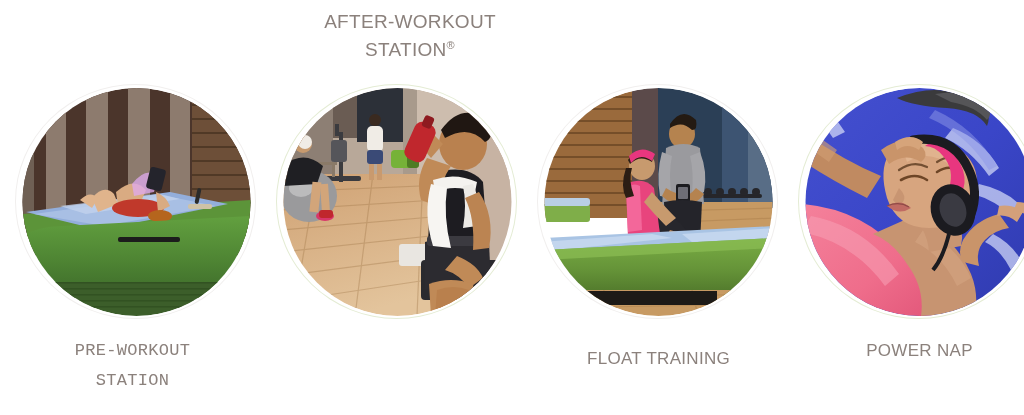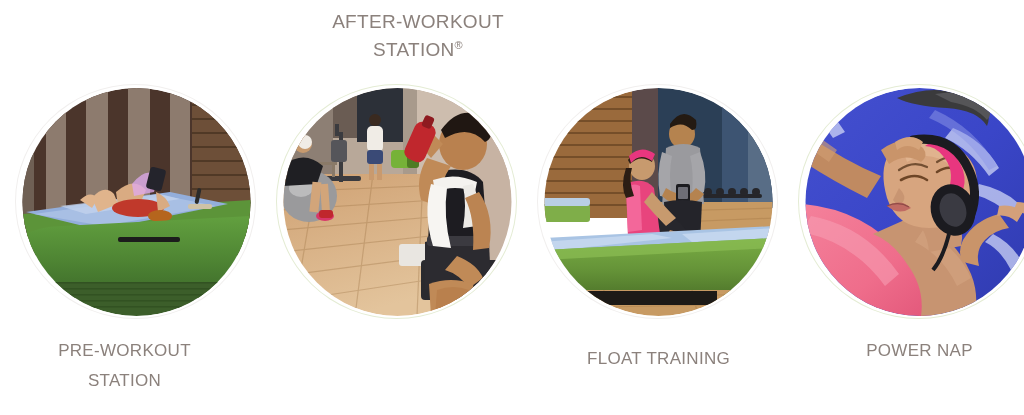--- a/index.html
+++ b/index.html
@@ -21,21 +21,20 @@
     left: 0;
     top: 8px;
     width: 820px;
     text-align: center;
     color: #8b817c;
     font-size: 19px;
     line-height: 28px;
     letter-spacing: 0.3px;
     font-weight: 400;
     white-space: pre-line;
-    padding-left: 8px;
   }
   .page-title .reg {
     font-size: 11px;
     vertical-align: super;
     line-height: 0;
   }
 
   
   .tile {
     position: absolute;
@@ -74,21 +73,21 @@
     line-height: 30px;
     letter-spacing: 0.3px;
     white-space: pre-line;
   }
 
   
   #tile-1 { left: 20px; }
   #tile-2 { left: 281px; }
   #tile-3 { left: 542px; }
   #tile-4 { left: 803px; }
-  #cap-1  { left: 8px; }
+  #cap-1  { left: 16px; font-family: Liberation Mono, monospace; }
   #cap-2  { left: 281px; }
   #cap-3  { left: 542px; margin-top: 8px; }
   #cap-4  { left: 803px; }
 </style>
 </head>
 <body>
 
 <div class="page-title"><span>AFTER-WORKOUT
 STATION</span><span class="reg">®</span></div>
 

